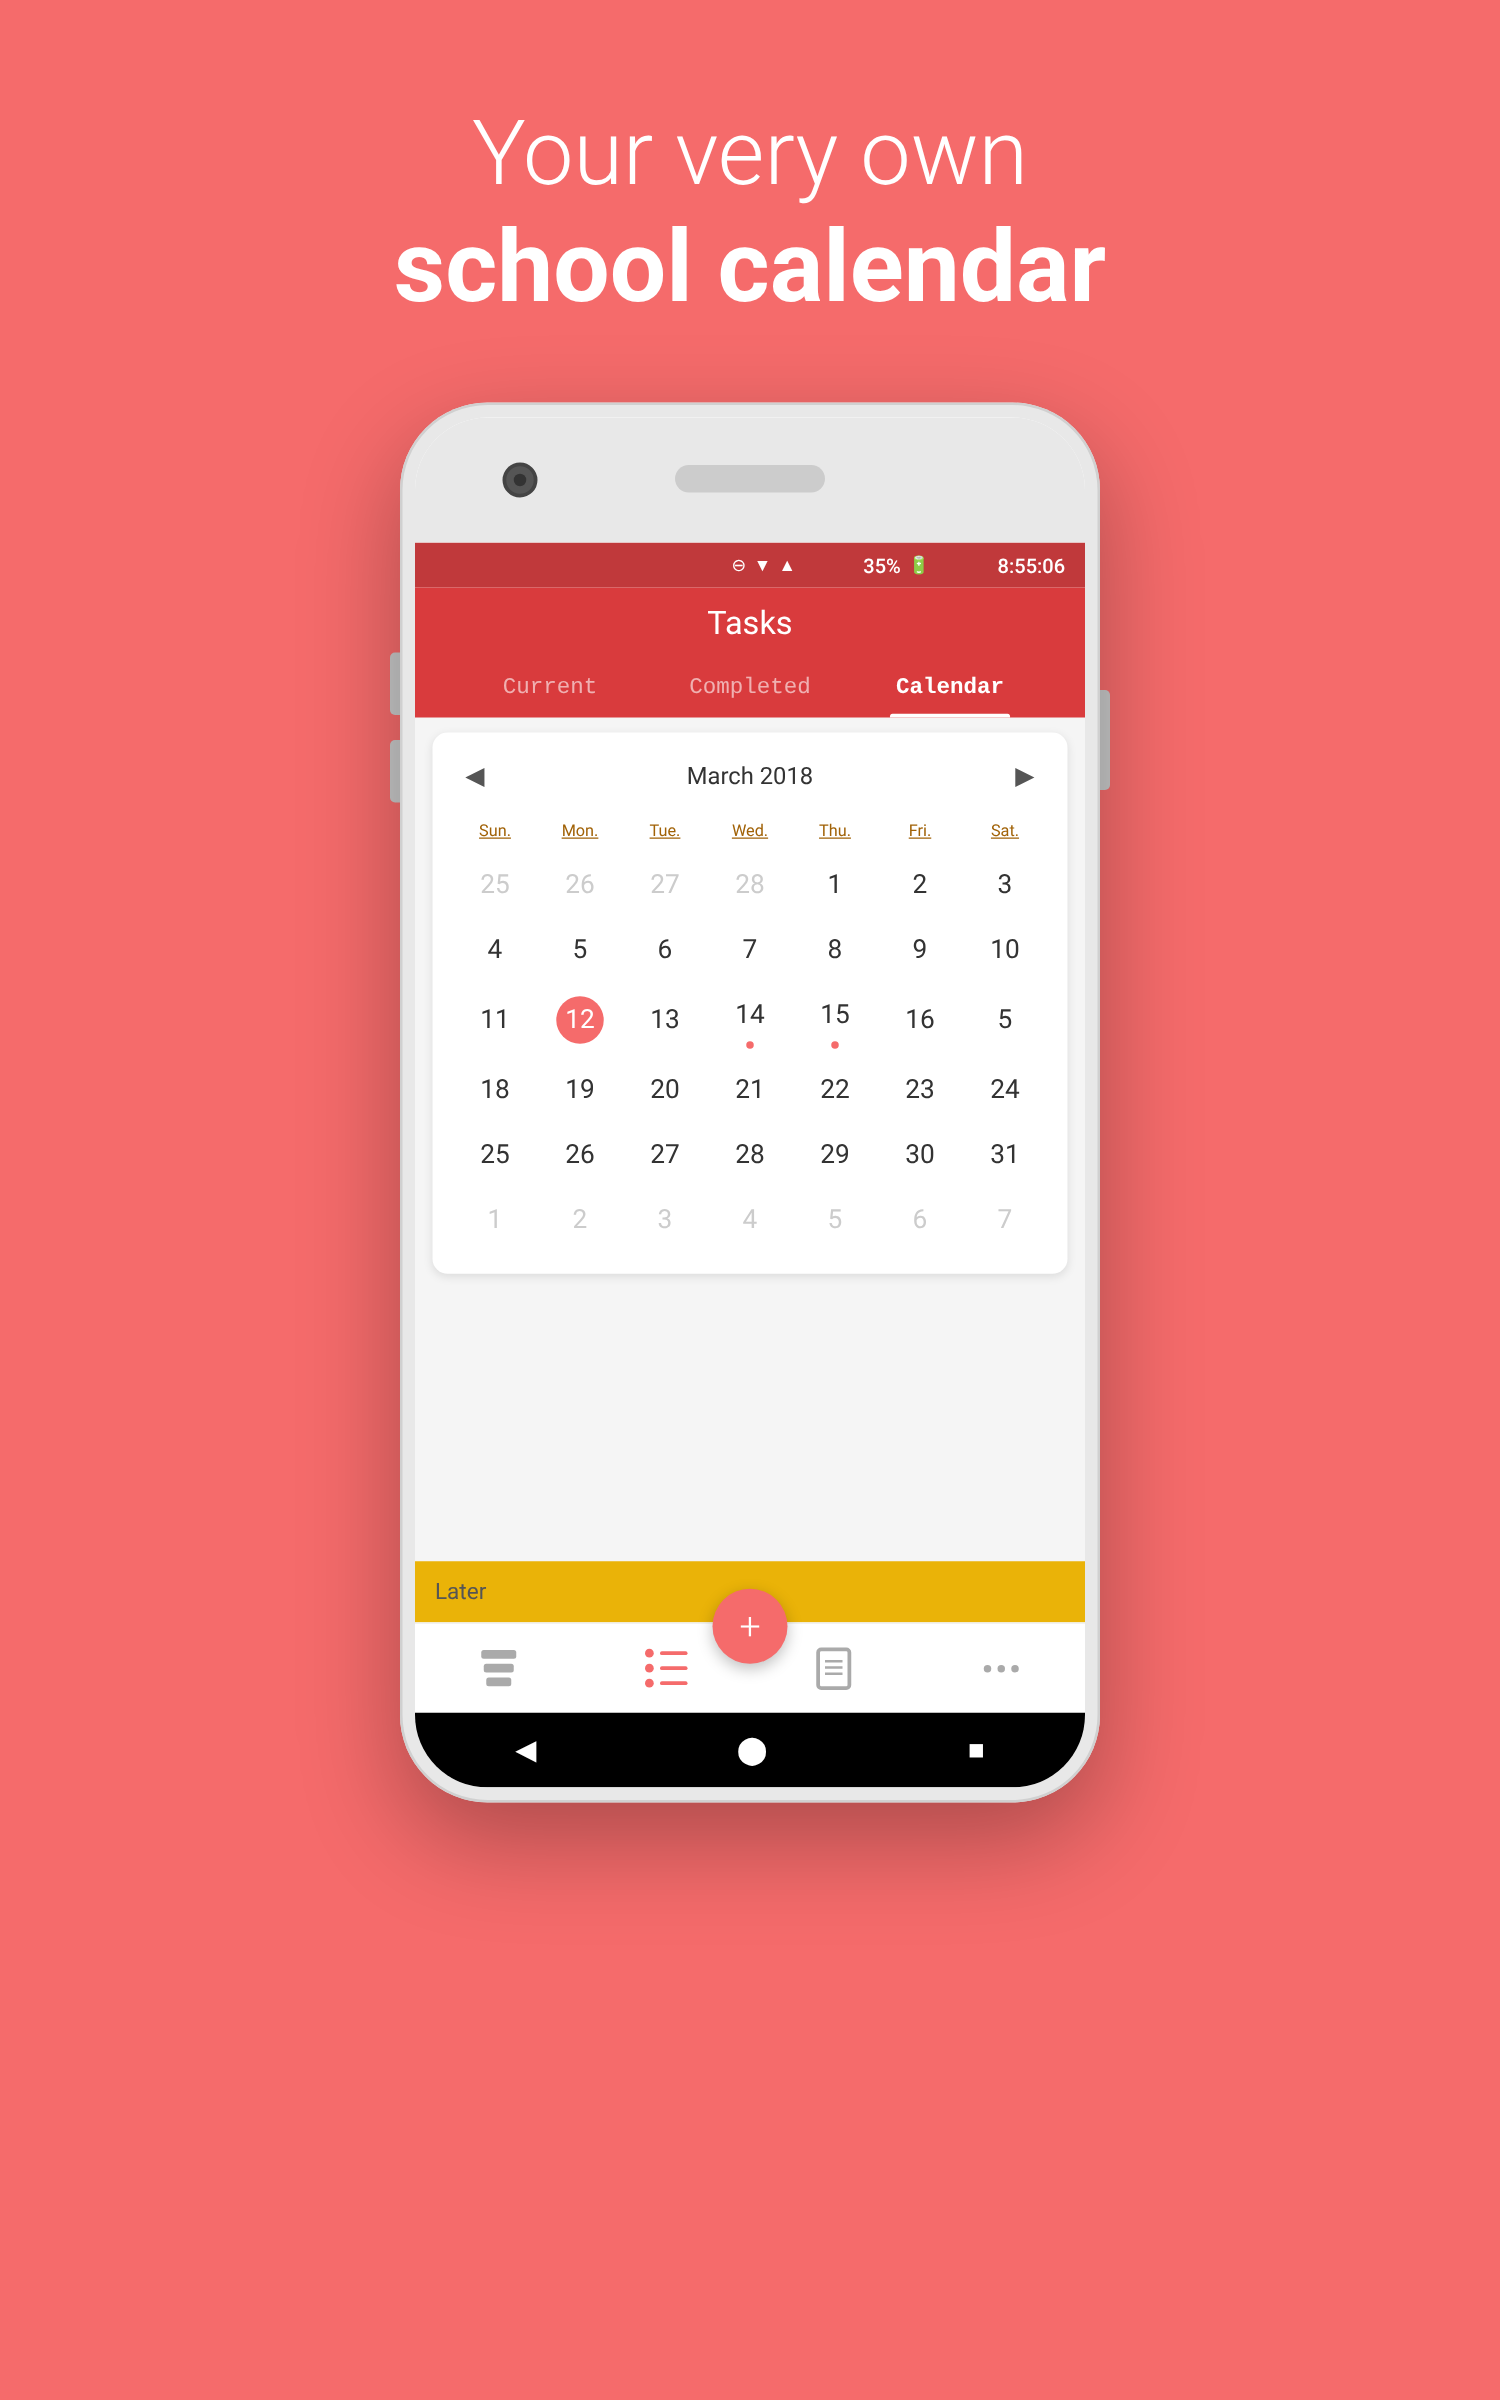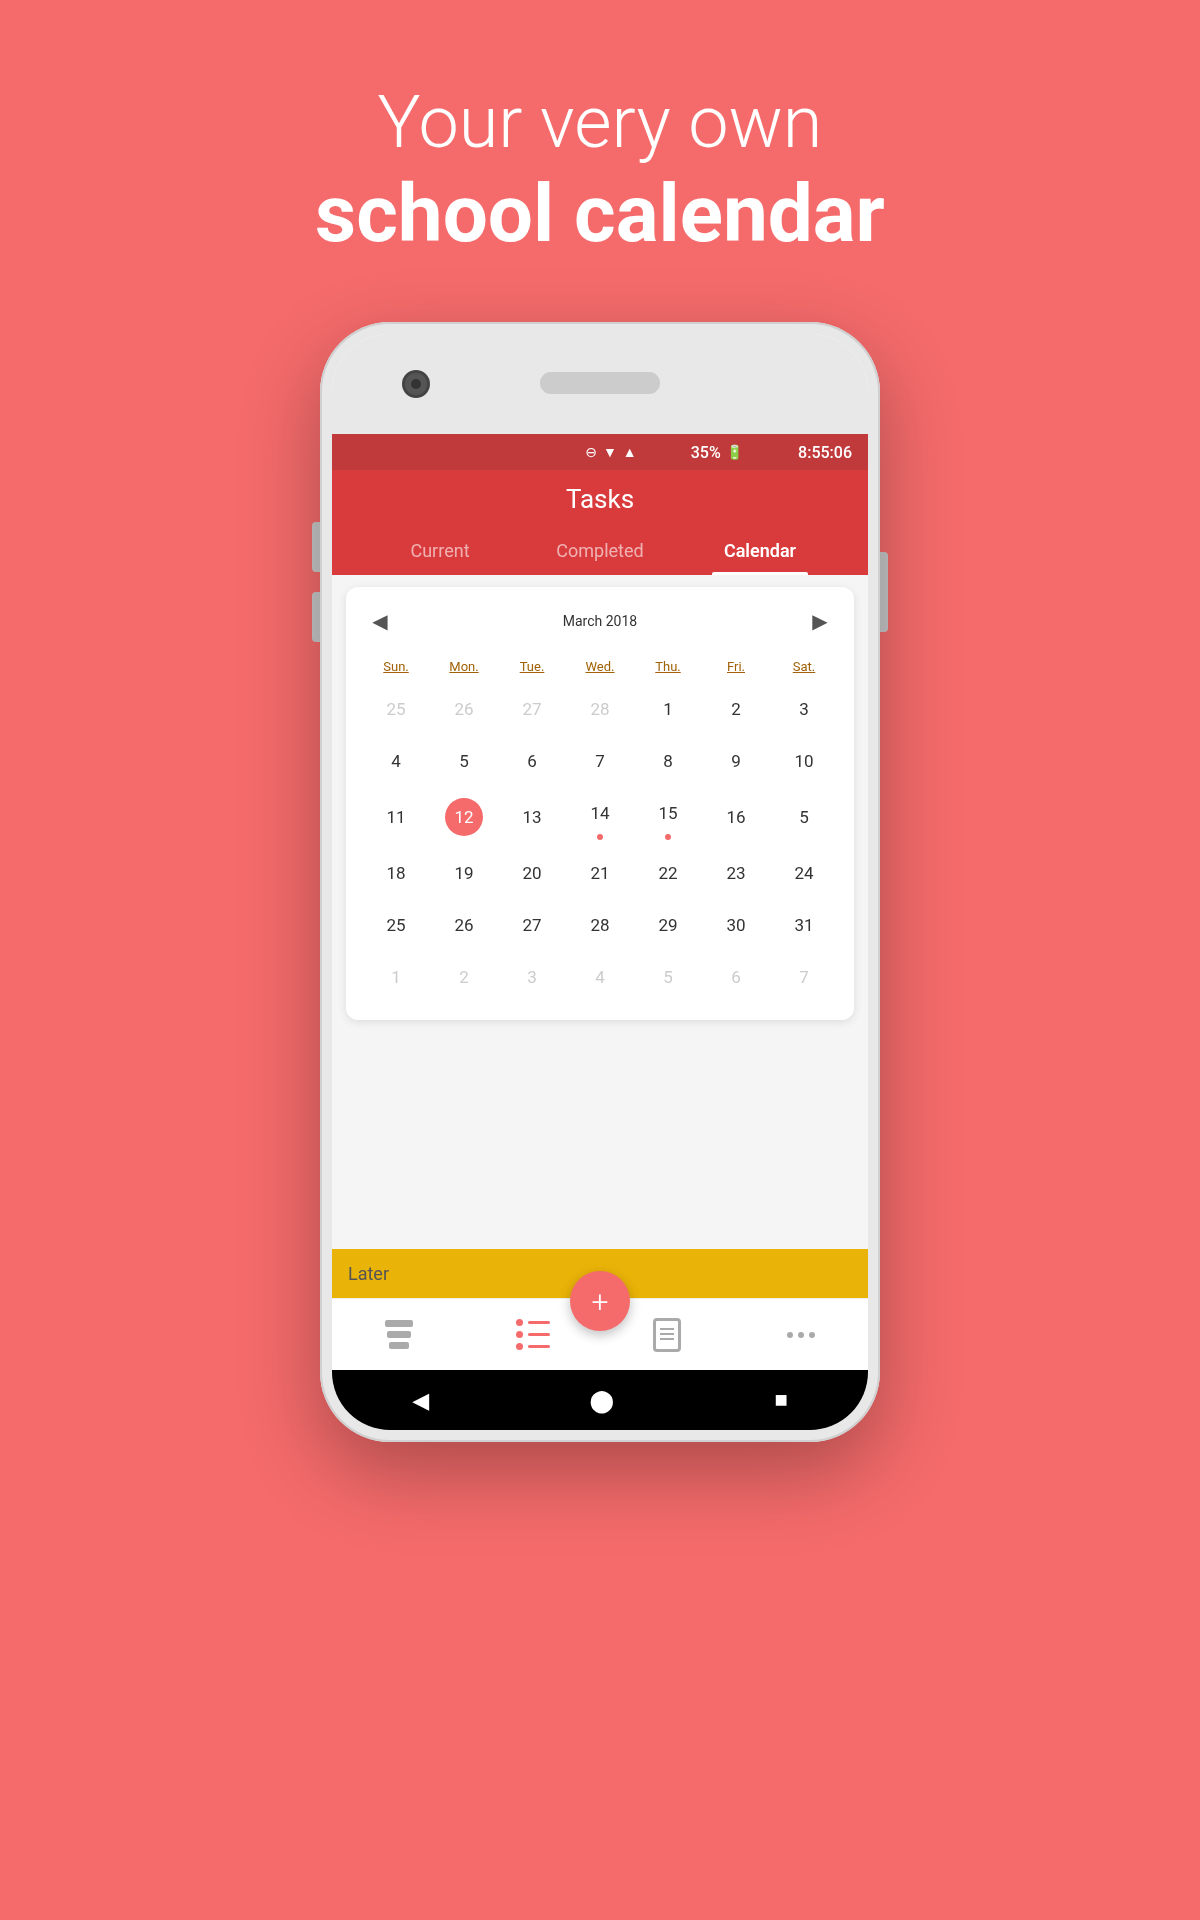--- a/index.html
+++ b/index.html
@@ -176,20 +176,21 @@
       font-size: 26px;
       font-weight: 400;
       text-align: center;
       margin-bottom: 16px;
     }
 
     .tabs {
       display: flex;
       justify-content: space-between;
       position: relative;
+      font-family: Liberation Mono, monospace;
     }
 
     .tab {
       flex: 1;
       text-align: center;
       padding: 10px 0 14px;
       color: rgba(255,255,255,0.6);
       font-size: 18px;
       font-weight: 400;
       cursor: pointer;
@@ -239,21 +240,21 @@
       height: 36px;
       display: flex;
       align-items: center;
       justify-content: center;
       cursor: pointer;
       font-size: 20px;
       color: #555;
     }
 
     .cal-month-year {
-      font-size: 14px;
+      font-size: 19px;
       font-weight: 400;
       color: #333;
     }
 
     .cal-grid {
       display: grid;
       grid-template-columns: repeat(7, 1fr);
       text-align: center;
     }
 
@@ -273,21 +274,21 @@
       justify-content: center;
       padding: 6px 0 8px;
     }
 
     .cal-date {
       width: 38px;
       height: 38px;
       display: flex;
       align-items: center;
       justify-content: center;
-      font-size: 17px;
+      font-size: 21px;
       color: #333;
       border-radius: 50%;
       font-weight: 400;
     }
 
     .cal-date.other-month {
       color: #CCC;
     }
 
     .cal-date.selected {

